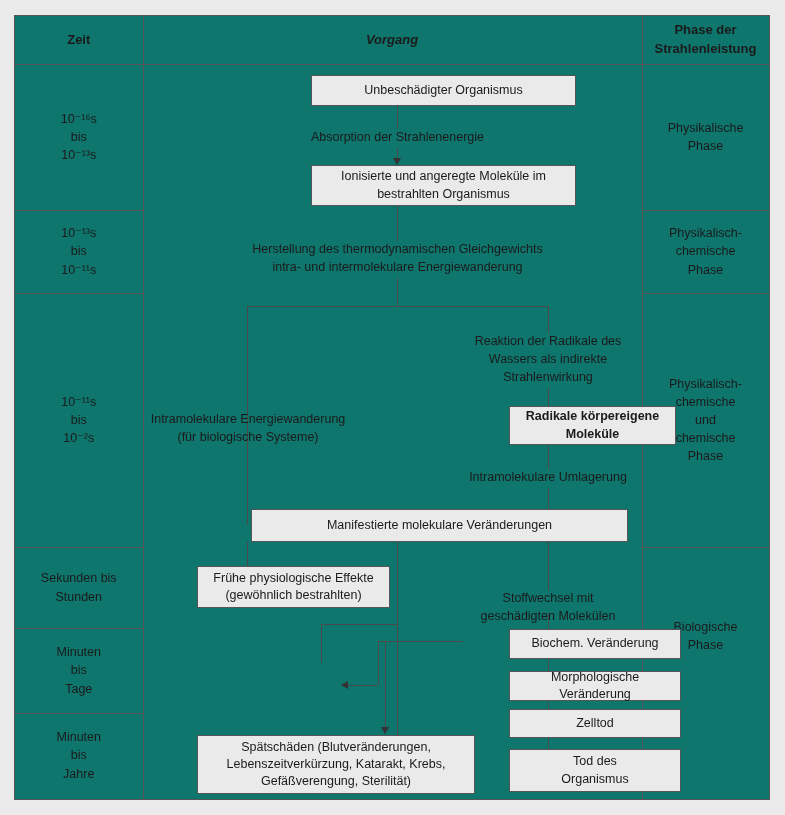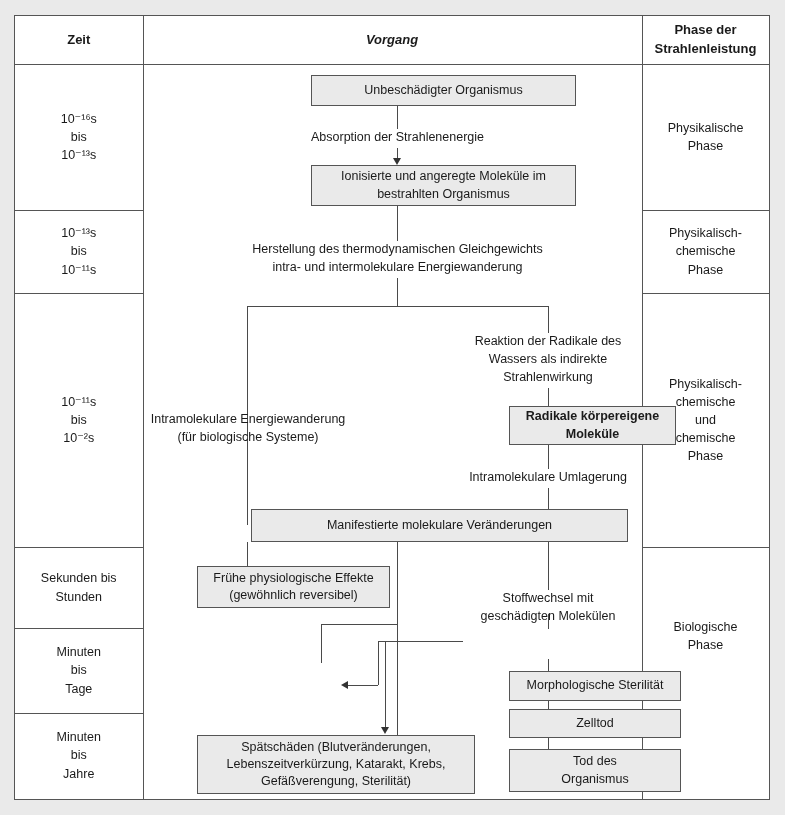--- a/index.html
+++ b/index.html
@@ -8,21 +8,21 @@
     background:#eaeaea;
     font-family:"Liberation Sans","DejaVu Sans",sans-serif;
     color:#1a1a1a;
     overflow:hidden;
   }
   #root{position:relative;width:785px;height:815px;}
 
   
   .frame{
     position:absolute;left:14px;top:15px;width:756px;height:785px;
-    border:1.5px solid #555;box-sizing:border-box;background:#ffffff;
+    border:1.5px solid #555;box-sizing:border-box;background:#0f766e;
   }
   .vline{position:absolute;top:0;width:0;border-left:1.5px solid #555;height:100%;}
   .hline{position:absolute;left:0;height:0;border-top:1.5px solid #555;width:100%;}
 
   .cell{
     position:absolute;display:flex;align-items:center;justify-content:center;
     text-align:center;font-size:12.5px;line-height:1.45;box-sizing:border-box;
   }
   .hdr{font-weight:bold;font-size:13px;}
 
@@ -139,41 +139,42 @@
     <div class="lbl" style="left:132px;top:395px;width:202px;">Intramolekulare Energiewanderung
 (für biologische Systeme)</div>
 
     <div class="box" style="left:190px;top:493px;width:377px;height:33px;">Manifestierte molekulare Veränderungen</div>
 
     <div class="v" style="left:232px;top:526px;height:24px;"></div>
     <div class="v" style="left:382px;top:526px;height:193px;"></div>
     <div class="v" style="left:533px;top:526px;height:48px;"></div>
 
     <div class="box" style="left:136px;top:550px;width:193px;height:42px;white-space:pre-line;">Frühe physiologische Effekte
-(gewöhnlich reversibel)</div>
+(gewöhnlich bestrahlten)</div>
 
     <div class="h" style="left:306px;top:608px;width:77px;"></div>
     <div class="v" style="left:306px;top:608px;height:39px;"></div>
 
 
     <div class="lbl" style="left:443px;top:574px;width:180px;">Stoffwechsel mit
 geschädigten Molekülen</div>
     <div class="v" style="left:533px;top:598px;height:15px;"></div>
 
+    <div class="box" style="left:448px;top:613px;width:172px;height:30px;">Biochem. Veränderung</div>
 
     <div class="h" style="left:363px;top:625px;width:85px;"></div>
     <div class="v" style="left:363px;top:625px;height:44px;"></div>
     <div class="h" style="left:329px;top:669px;width:34px;"></div>
     <div class="arrow-l" style="left:326px;top:664.5px;"></div>
 
     <div class="v" style="left:370px;top:625px;height:86px;"></div>
     <div class="arrow-d" style="left:365.5px;top:711px;"></div>
 
     <div class="v" style="left:533px;top:643px;height:12px;"></div>
-    <div class="box" style="left:448px;top:655px;width:172px;height:30px;">Morphologische Sterilität</div>
+    <div class="box" style="left:448px;top:655px;width:172px;height:30px;">Morphologische Veränderung</div>
 
     <div class="v" style="left:533px;top:685px;height:8px;"></div>
     <div class="box" style="left:448px;top:693px;width:172px;height:29px;">Zelltod</div>
 
     <div class="v" style="left:533px;top:722px;height:11px;"></div>
     <div class="box" style="left:448px;top:733px;width:172px;height:43px;white-space:pre-line;">Tod des
 Organismus</div>
 
     <div class="box" style="left:136px;top:719px;width:278px;height:59px;white-space:pre-line;">Spätschäden (Blutveränderungen,
 Lebenszeitverkürzung, Katarakt, Krebs,

